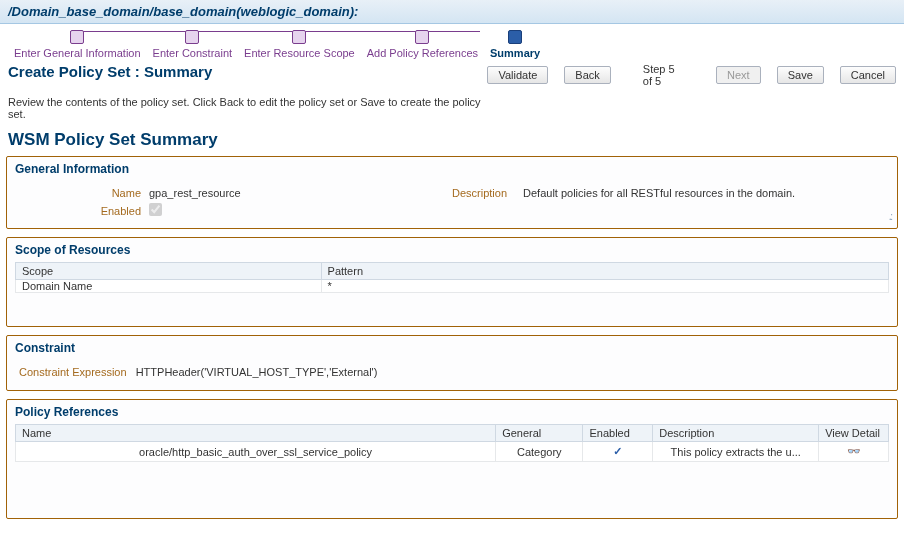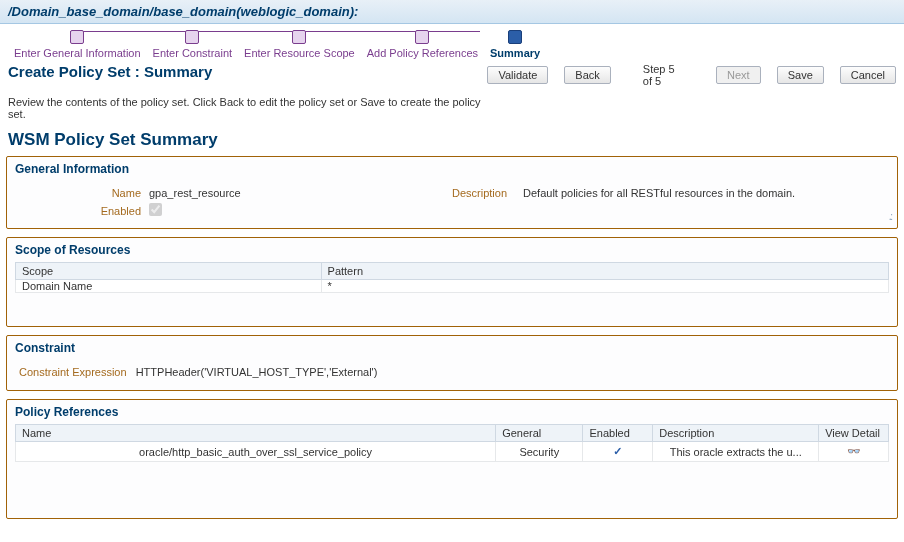--- a/index.html
+++ b/index.html
@@ -296,21 +296,21 @@
           <th style="width:55%;">Name</th>
           <th style="width:10%;">General</th>
           <th style="width:8%;" class="center">Enabled</th>
           <th>Description</th>
           <th style="width:8%;" class="center">View Detail</th>
         </tr>
       </thead>
       <tbody>
         <tr>
           <td>oracle/http_basic_auth_over_ssl_service_policy</td>
-          <td>Security</td>
+          <td>Category</td>
           <td class="center"><span class="check-mark">✓</span></td>
-          <td>This oracle extracts the u...</td>
+          <td>This policy extracts the u...</td>
           <td class="center"><span class="goggles">👓</span></td>
         </tr>
       </tbody>
     </table>
   </div>
 </div>
 
 </body></html>

